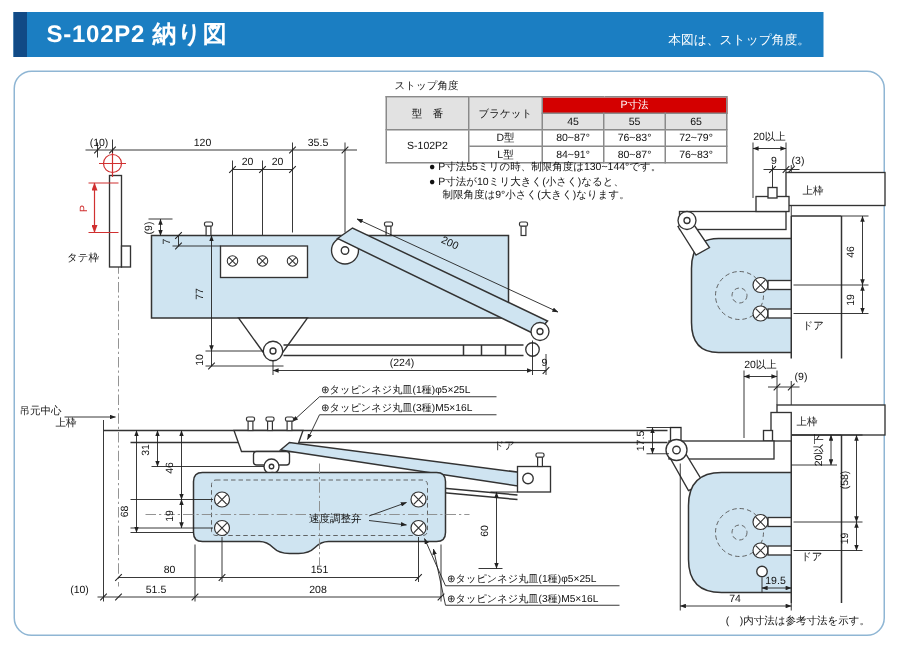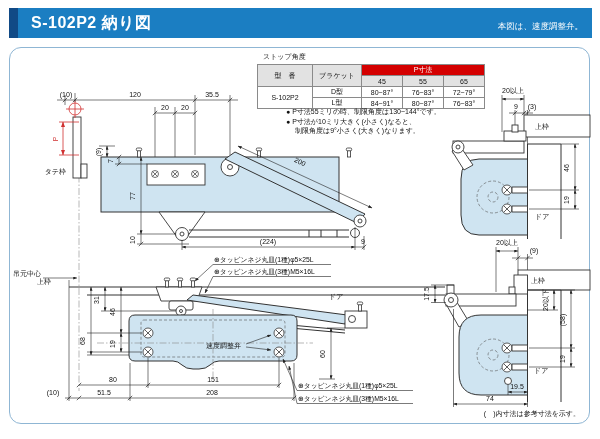--- a/index.html
+++ b/index.html
@@ -1,17 +1,17 @@
 <!DOCTYPE html>
 <html><head>
 <meta charset="utf-8">
 <style>
   html,body{margin:0;padding:0;background:#fff;}
   body{width:600px;height:439px;position:relative;font-family:"Liberation Sans","DejaVu Sans",sans-serif;overflow:hidden;}
-  .hdr{position:absolute;left:9px;top:8px;width:583px;height:30px;background:#1b7ec2;text-decoration:underline;}
+  .hdr{position:absolute;left:9px;top:8px;width:540px;height:30px;background:#1b7ec2;text-decoration:underline;}
   .hdr-accent{position:absolute;left:0;top:0;width:9px;height:30px;background:#114a86;}
   .hdr-title{position:absolute;left:22px;top:5px;color:#fff;font-size:16px;font-weight:bold;letter-spacing:.5px;white-space:nowrap;}
   .hdr-note{position:absolute;right:9px;top:13px;color:#fff;font-size:8.5px;white-space:nowrap;}
   .frame{position:absolute;left:9px;top:47px;width:579px;height:375px;border:1.5px solid #8fb6d4;border-radius:12px;background:#fff;}
   svg.drawing{position:absolute;left:9px;top:47px;width:582px;height:378px;}
   .spec{position:absolute;left:257px;top:52px;}
   .spec-cap{font-size:7px;color:#222;margin:0 0 2px 6px;}
   table.spec-t{border-collapse:collapse;font-size:7px;color:#111;}
   .spec-t th,.spec-t td{border:1px solid #8a8a8a;text-align:center;padding:0 2px;height:10px;font-weight:normal;background:#fff;}
   .spec-t .hd{background:#e2e2e2;}
@@ -31,21 +31,21 @@
   svg text{font-size:7px;fill:#111;}
   text.redt{fill:#d03030;}
   text.sm{font-size:6.8px;}
 </style>
 </head>
 <body>
 
 <div class="hdr">
   <div class="hdr-accent"></div>
   <div class="hdr-title"><span>S-102P2</span> <span>納り図</span></div>
-  <div class="hdr-note">本図は、速度調整弁。</div>
+  <div class="hdr-note">本図は、ストップ角度。</div>
 </div>
 
 <div class="frame"></div>
 
 <svg class="drawing" viewBox="0 0 582 378">
   <defs>
     <marker id="ma" viewBox="0 0 8 6" refX="7.5" refY="3" markerWidth="7" markerHeight="5" orient="auto-start-reverse">
         <path d="M0,0 L8,3 L0,6 Z" fill="#222"></path>
       </marker>
     <marker id="mr" viewBox="0 0 8 6" refX="7.5" refY="3" markerWidth="7" markerHeight="5" orient="auto-start-reverse">

